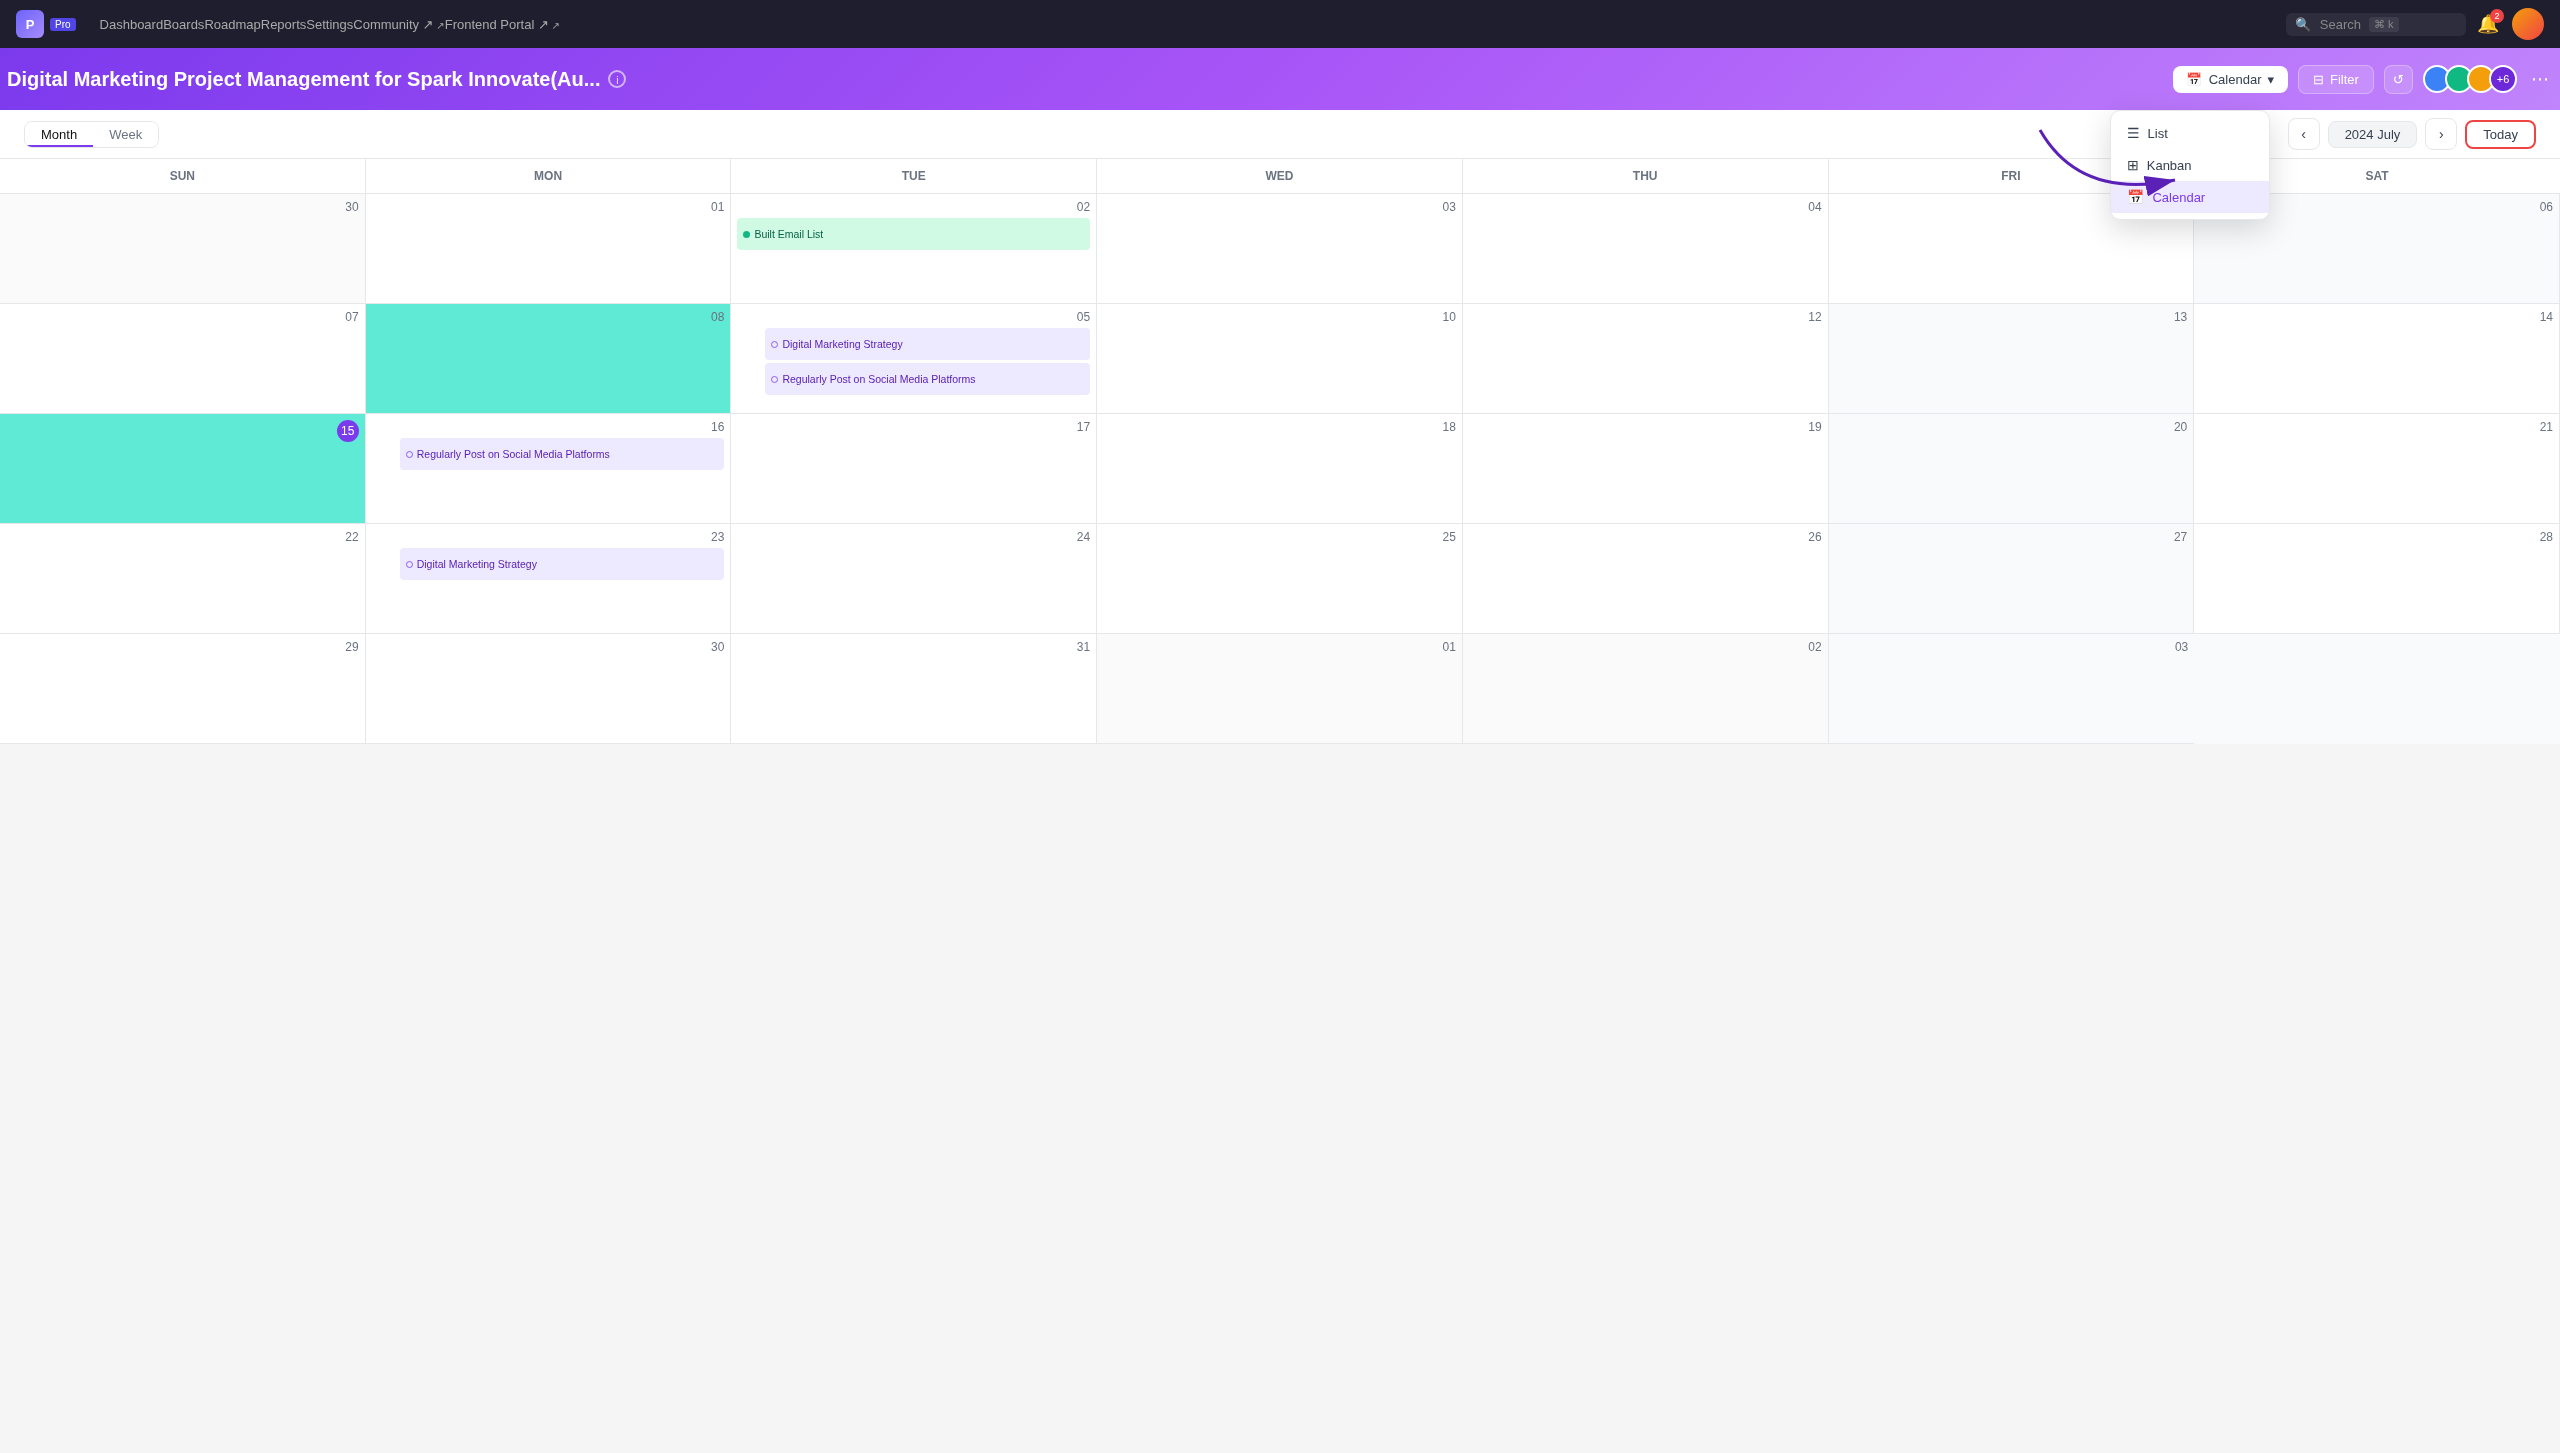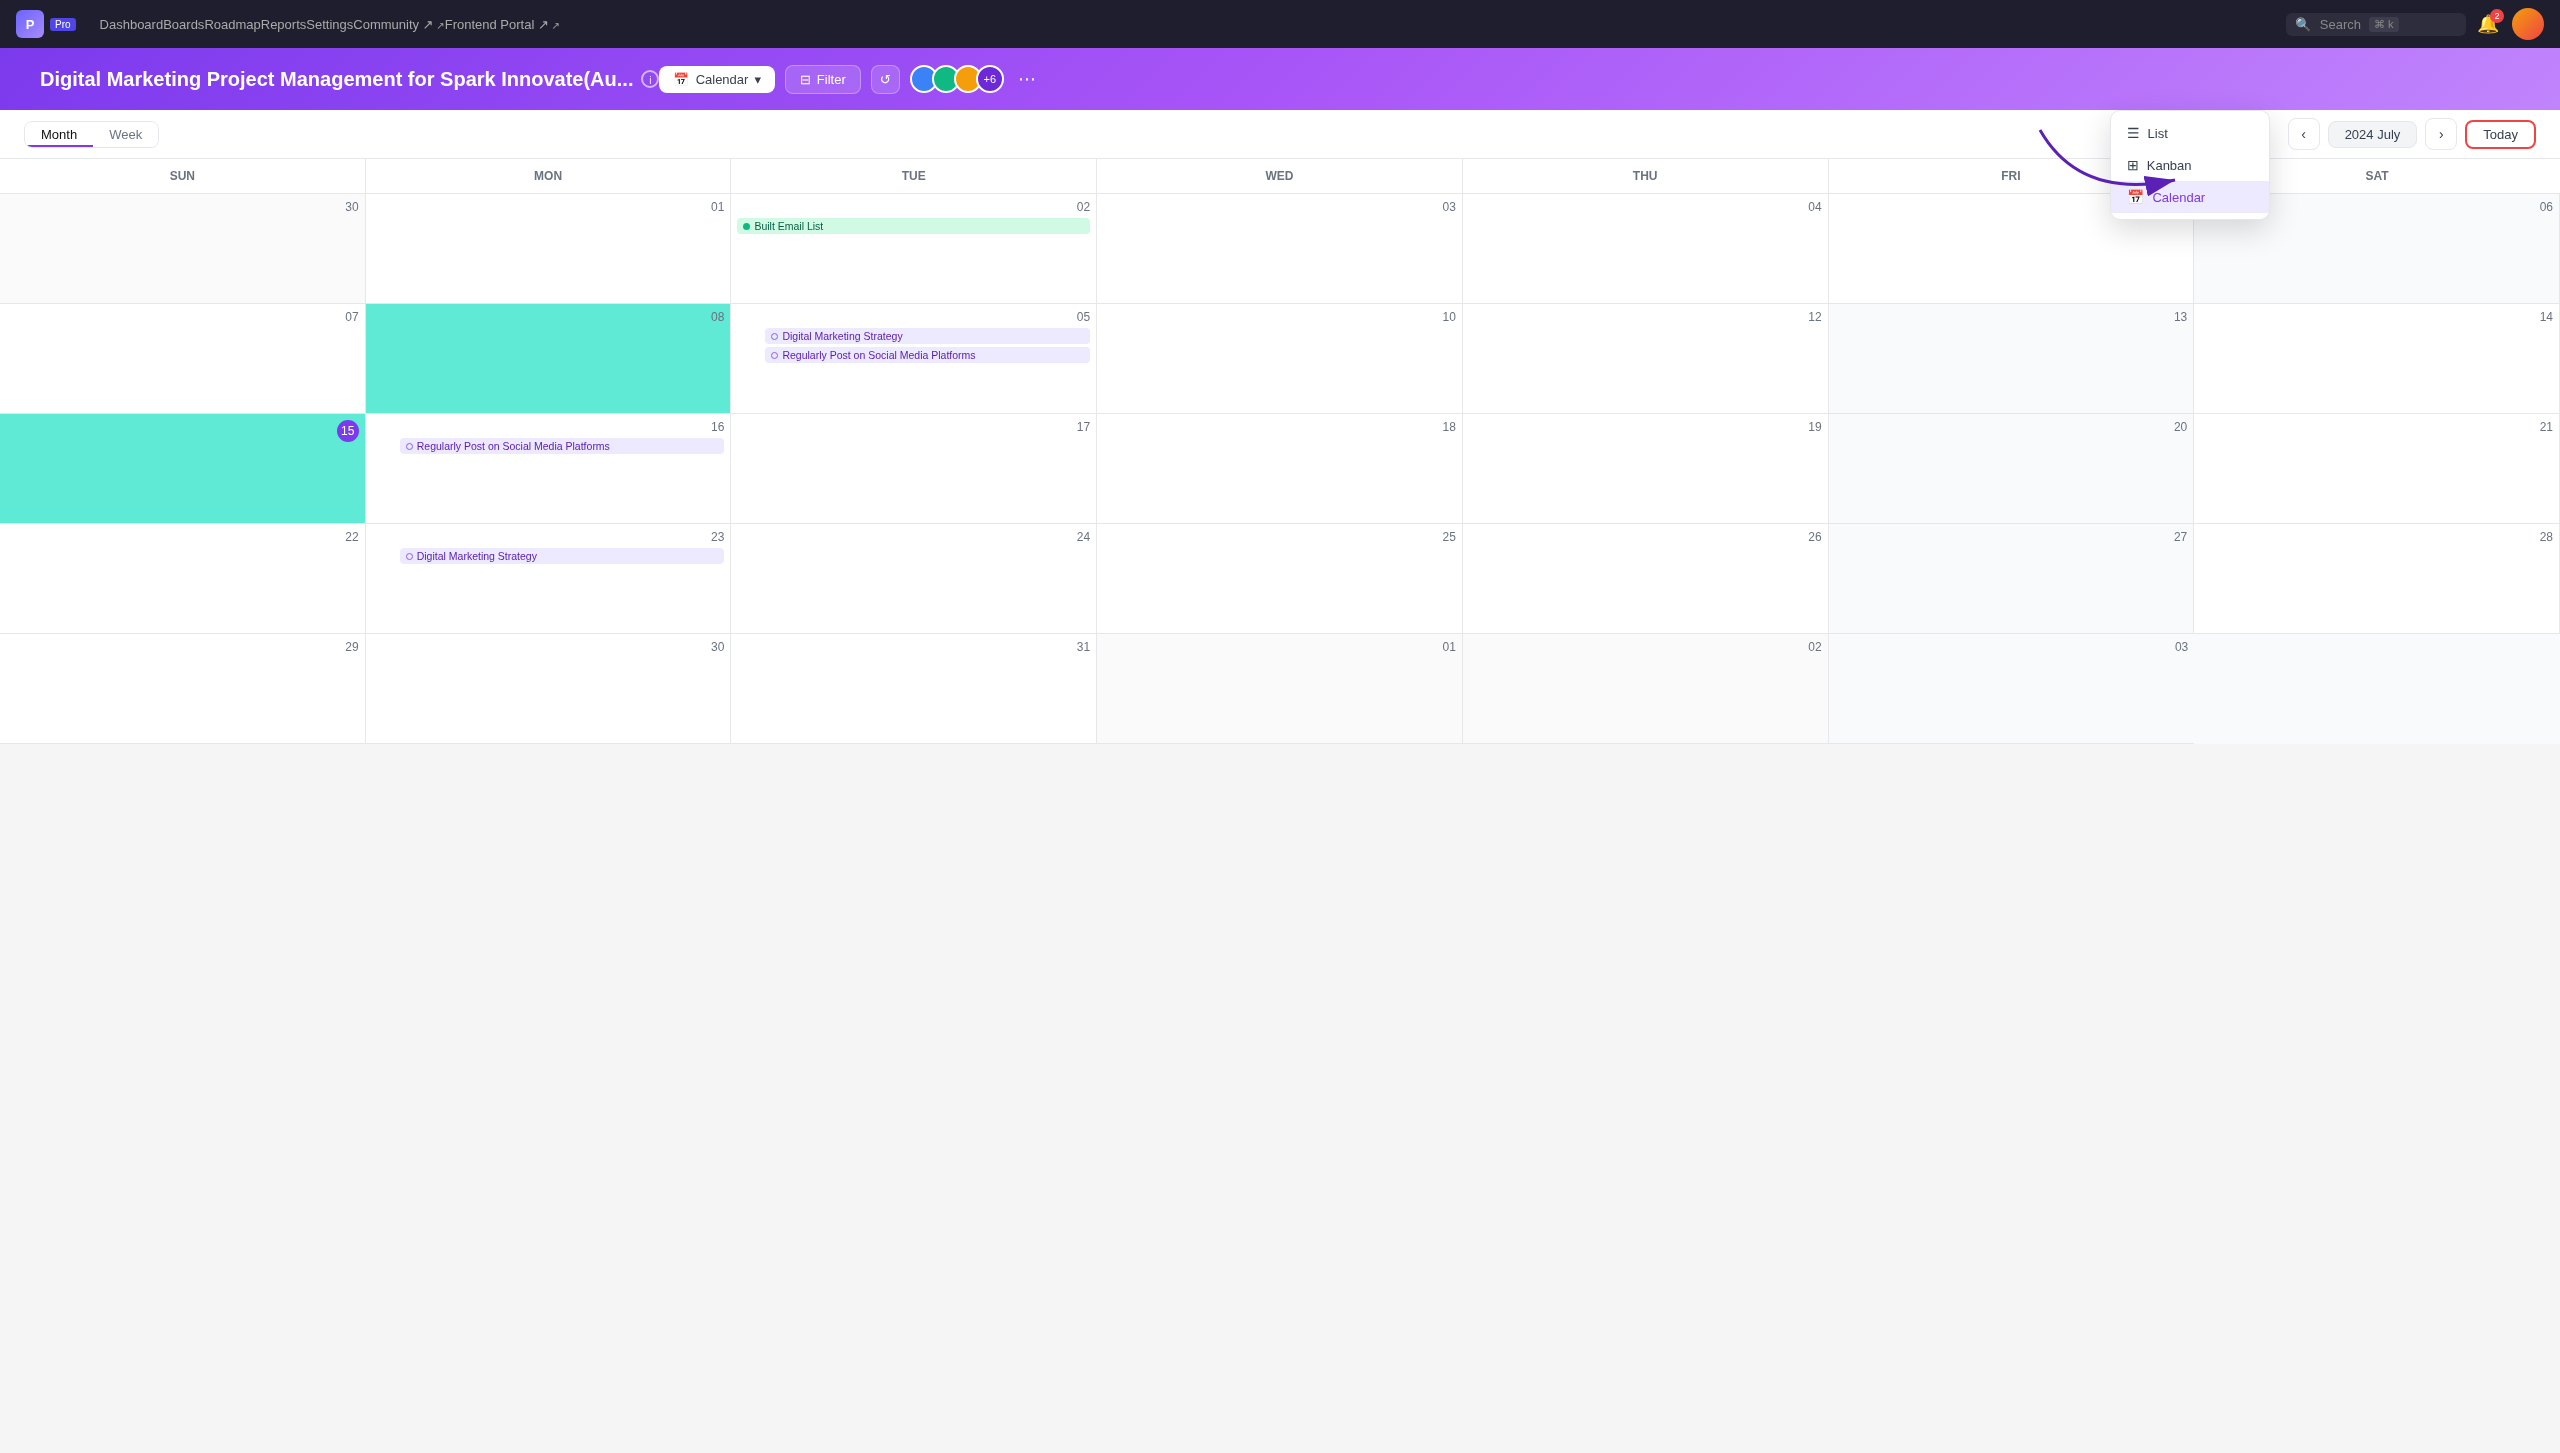--- a/index.html
+++ b/index.html
@@ -19,22 +19,22 @@
     .nav-right { margin-left: auto; display: flex; align-items: center; gap: 12px; }
     .search-box { display: flex; align-items: center; background: #2d2d3d; border-radius: 6px; padding: 4px 10px; gap: 8px; color: #888; font-size: 13px; min-width: 180px; }
     .search-shortcut { background: #3d3d4d; color: #888; font-size: 11px; padding: 1px 5px; border-radius: 3px; }
     .notif-icon { position: relative; cursor: pointer; }
     .notif-badge { position: absolute; top: -4px; right: -4px; background: #ef4444; color: #fff; font-size: 9px; width: 14px; height: 14px; border-radius: 50%; display: flex; align-items: center; justify-content: center; }
     .avatar { width: 32px; height: 32px; border-radius: 50%; background: linear-gradient(135deg, #f59e0b, #ef4444); cursor: pointer; }
 
     
     .header-banner {
       background: linear-gradient(135deg, #7c3aed 0%, #a855f7 50%, #c084fc 100%);
-      padding: 16px 40px;
-      display: flex; align-items: center; justify-content: flex-start;
+      padding: 16px 7px;
+      display: flex; align-items: center; justify-content: space-between;
     }
     .project-title { font-size: 20px; font-weight: 600; color: #fff; display: flex; align-items: center; gap: 8px; }
     .info-icon { width: 18px; height: 18px; border-radius: 50%; border: 2px solid rgba(255,255,255,0.6); display: flex; align-items: center; justify-content: center; font-size: 11px; color: rgba(255,255,255,0.8); cursor: pointer; }
     .header-actions { display: flex; align-items: center; gap: 10px; }
     .btn-calendar {
       display: flex; align-items: center; gap: 6px;
       background: #fff; color: #374151; border: none; border-radius: 8px;
       padding: 6px 14px; font-size: 13px; font-weight: 500; cursor: pointer;
     }
     .btn-filter {
@@ -83,21 +83,21 @@
     .cal-date { font-size: 12px; color: #6b7280; text-align: right; margin-bottom: 4px; }
     .cal-date.today-date {
       width: 22px; height: 22px; background: #7c3aed; color: #fff;
       border-radius: 50%; display: flex; align-items: center; justify-content: center;
       margin-left: auto; font-size: 12px;
     }
 
     
     .event-tag {
       display: flex; align-items: center; gap: 4px;
-      border-radius: 4px; padding: 2px 6px; font-size: 10.5px;
+      border-radius: 4px; padding: 10px 6px; font-size: 10.5px;
       margin-bottom: 3px; cursor: pointer; white-space: nowrap; overflow: hidden; text-overflow: ellipsis;
     }
     .event-tag.green { background: #d1fae5; color: #065f46; }
     .event-tag.purple { background: #ede9fe; color: #5b21b6; margin-left: 28px; }
     .event-dot { width: 7px; height: 7px; border-radius: 50%; flex-shrink: 0; }
     .event-dot.green { background: #10b981; }
     .event-dot.outline { width: 7px; height: 7px; border-radius: 50%; border: 1.5px solid #8b5cf6; background: transparent; flex-shrink: 0; }
     .dropdown-menu {
       position: absolute; top: 110px; right: 290px;
       background: #fff; border-radius: 10px; box-shadow: 0 10px 30px rgba(0,0,0,0.15);

